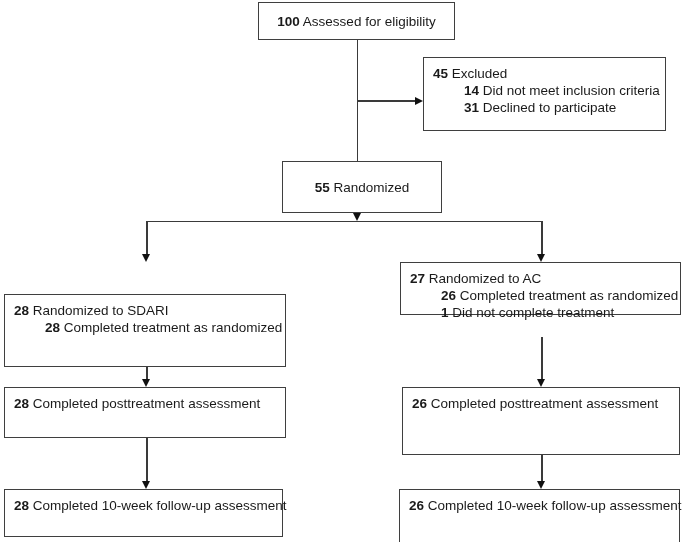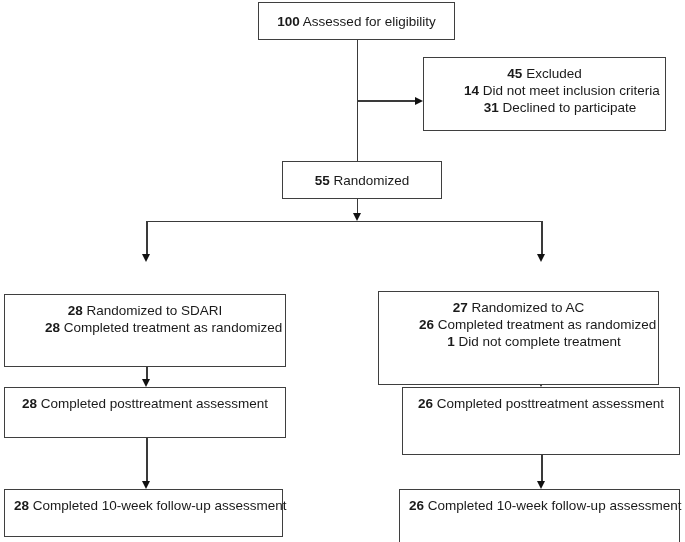--- a/index.html
+++ b/index.html
@@ -4,21 +4,21 @@
 <style>
   * { margin: 0; padding: 0; box-sizing: border-box; }
   html, body {
     width: 685px; height: 542px;
     background: #ffffff;
     font-family: "Liberation Sans", sans-serif;
     font-size: 13.5px;
     color: #1a1a1a;
     overflow: hidden;
   }
-  .canvas { position: relative; width: 685px; height: 542px; background: #ffffff; text-align: center; }
+  .canvas { position: relative; width: 685px; height: 542px; background: #ffffff; }
 
   .box {
     position: absolute;
     background: #ffffff;
     border: 1.5px solid #3f3f3f;
   }
   .box.center {
     display: flex;
     align-items: center;
     justify-content: center;
@@ -39,23 +39,23 @@
   .arr-right {
     position: absolute; width: 0; height: 0;
     border-top: 4.5px solid transparent;
     border-bottom: 4.5px solid transparent;
     border-left: 8px solid #111111;
   }
 
   
   #b-elig   { left: 258px; top: 2px;   width: 197px; height: 38px; }
   #b-excl   { left: 423px; top: 57px;  width: 243px; height: 74px; }
-  #b-rand   { left: 282px; top: 161px; width: 160px; height: 38px; }
+  #b-rand   { left: 282px; top: 161px; width: 160px; height: 52px; }
   #b-sdari  { left: 4px;   top: 262px; width: 282px; height: 73px; margin-top: 32px; }
-  #b-ac     { left: 378px; top: 262px; width: 281px; height: 94px; margin-top: 29px; }
+  #b-ac     { left: 400px; top: 262px; width: 281px; height: 53px; }
   #b-post-l { left: 4px;   top: 387px; width: 282px; height: 51px; }
   #b-post-r { left: 402px; top: 387px; width: 278px; height: 68px; }
   #b-fu-l   { left: 4px;   top: 489px; width: 279px; height: 48px; }
   #b-fu-r   { left: 399px; top: 489px; width: 281px; height: 62px; }
 </style>
 </head>
 <body>
 
 <div class="canvas">
 

